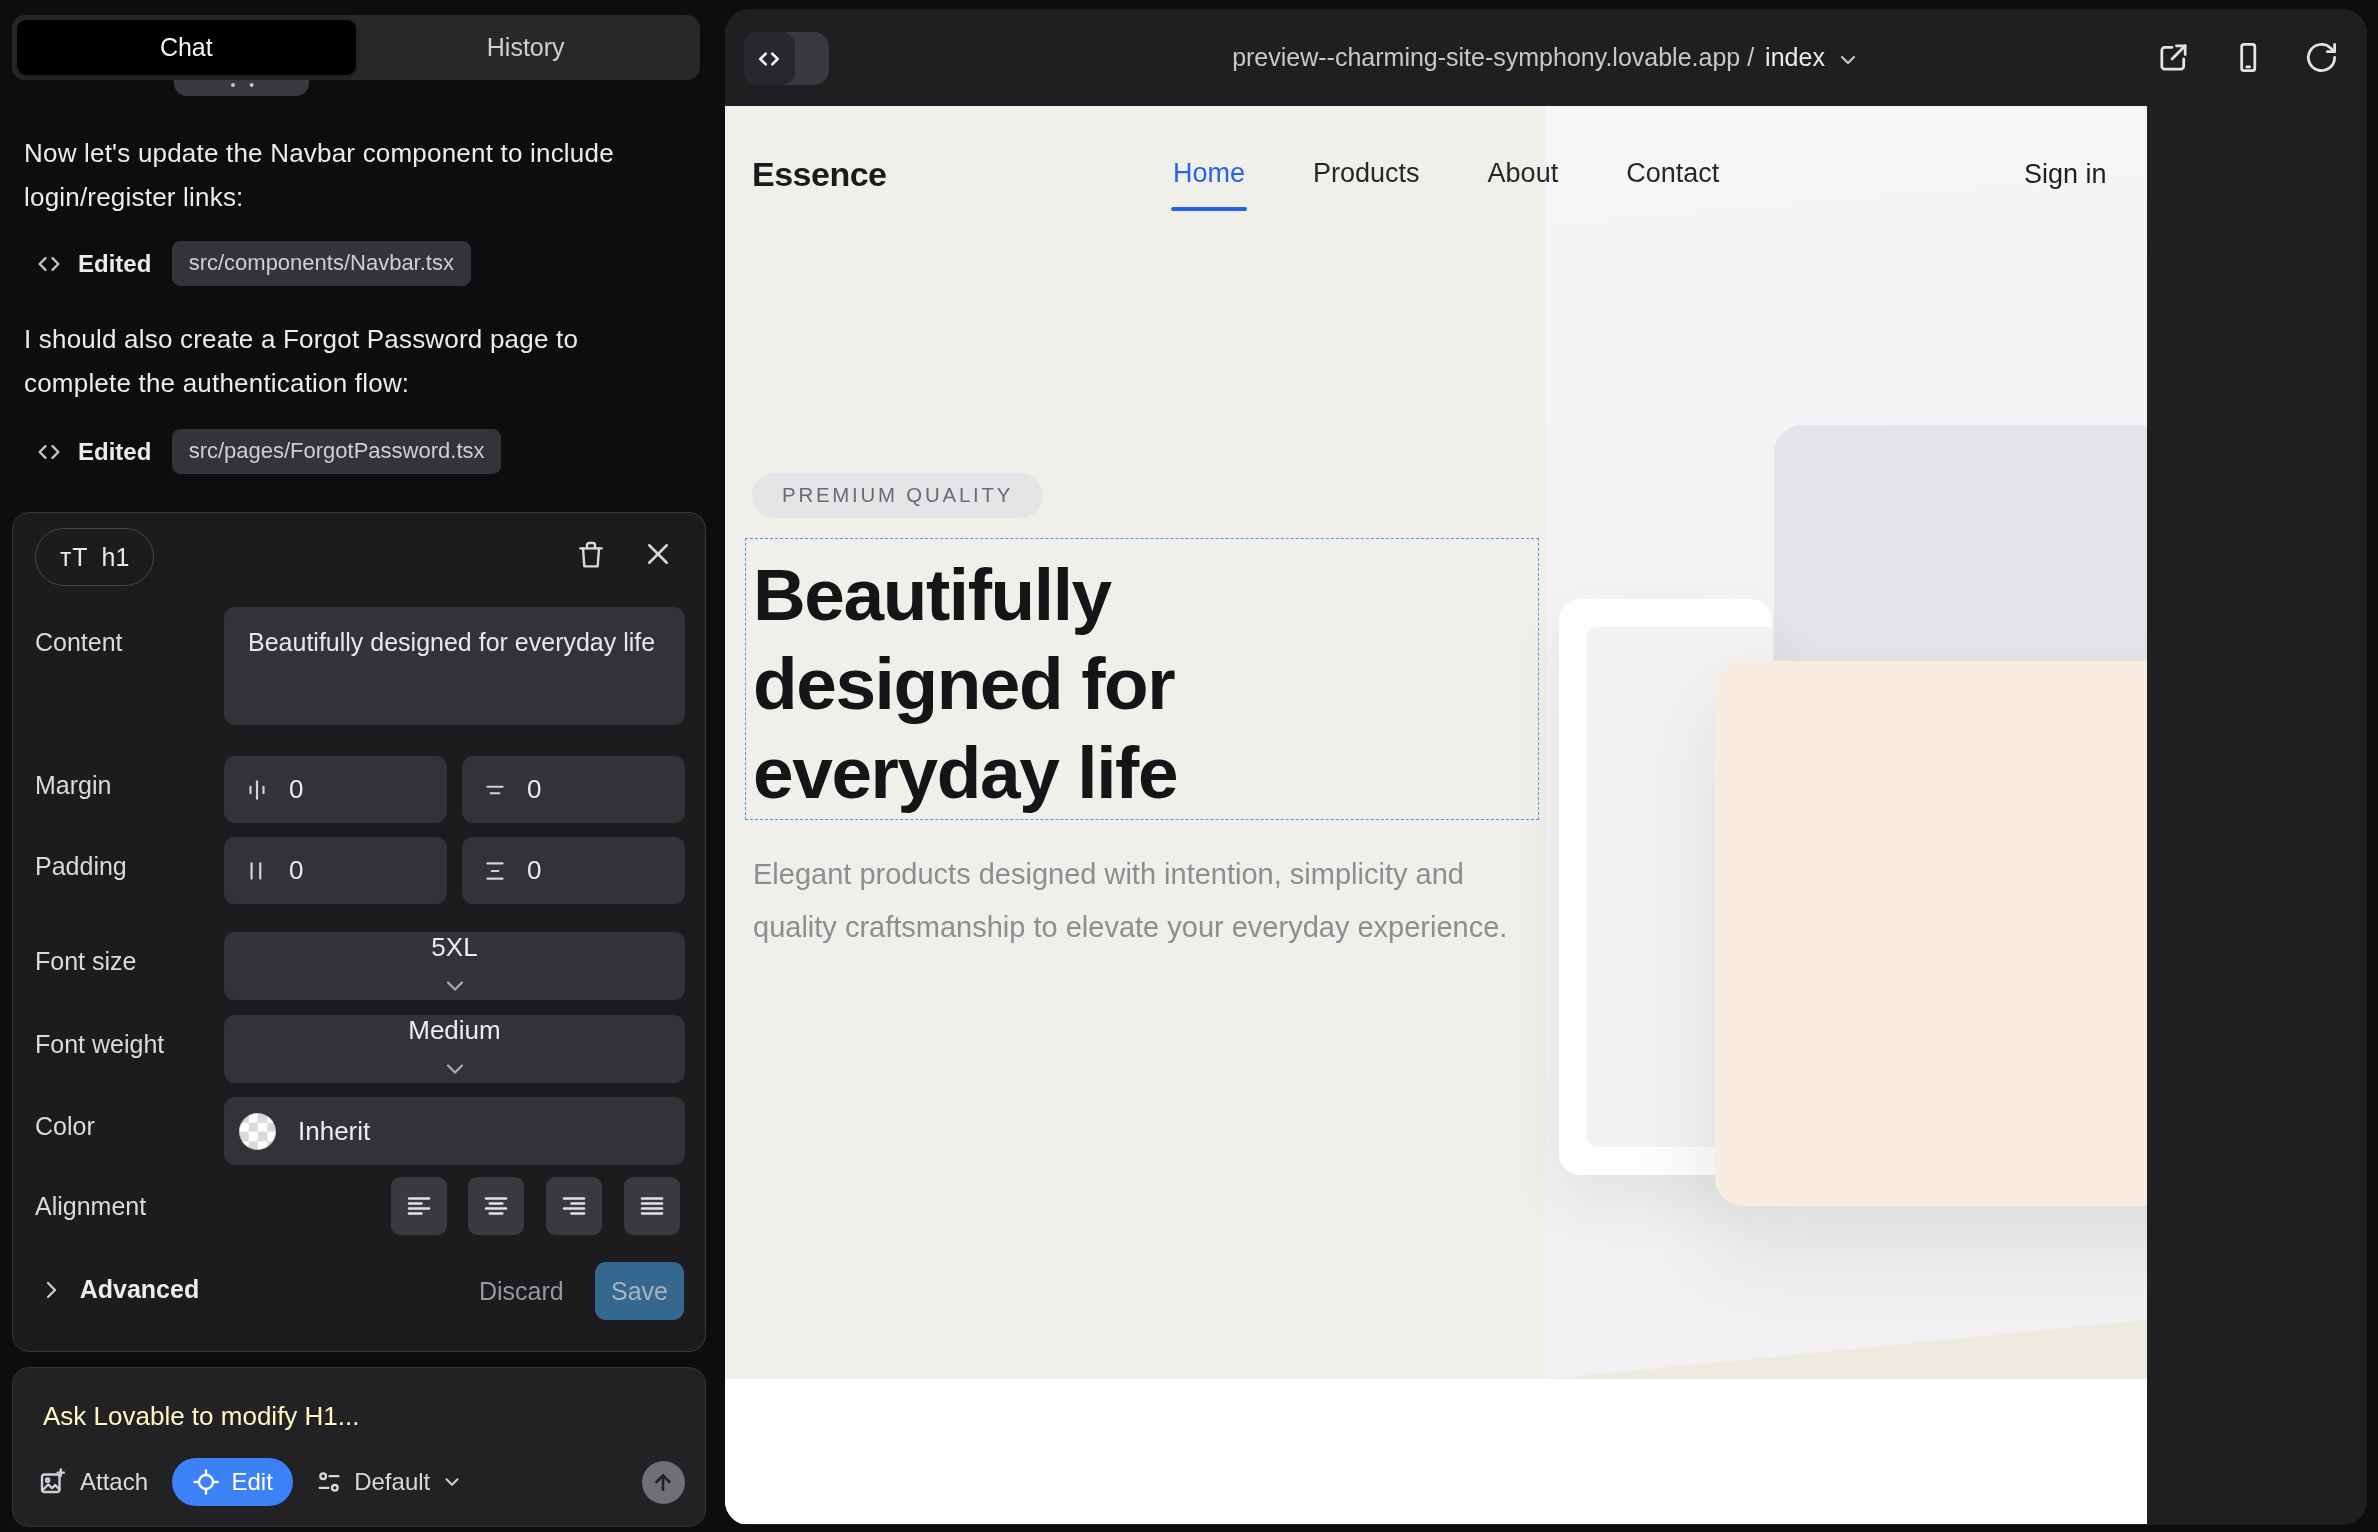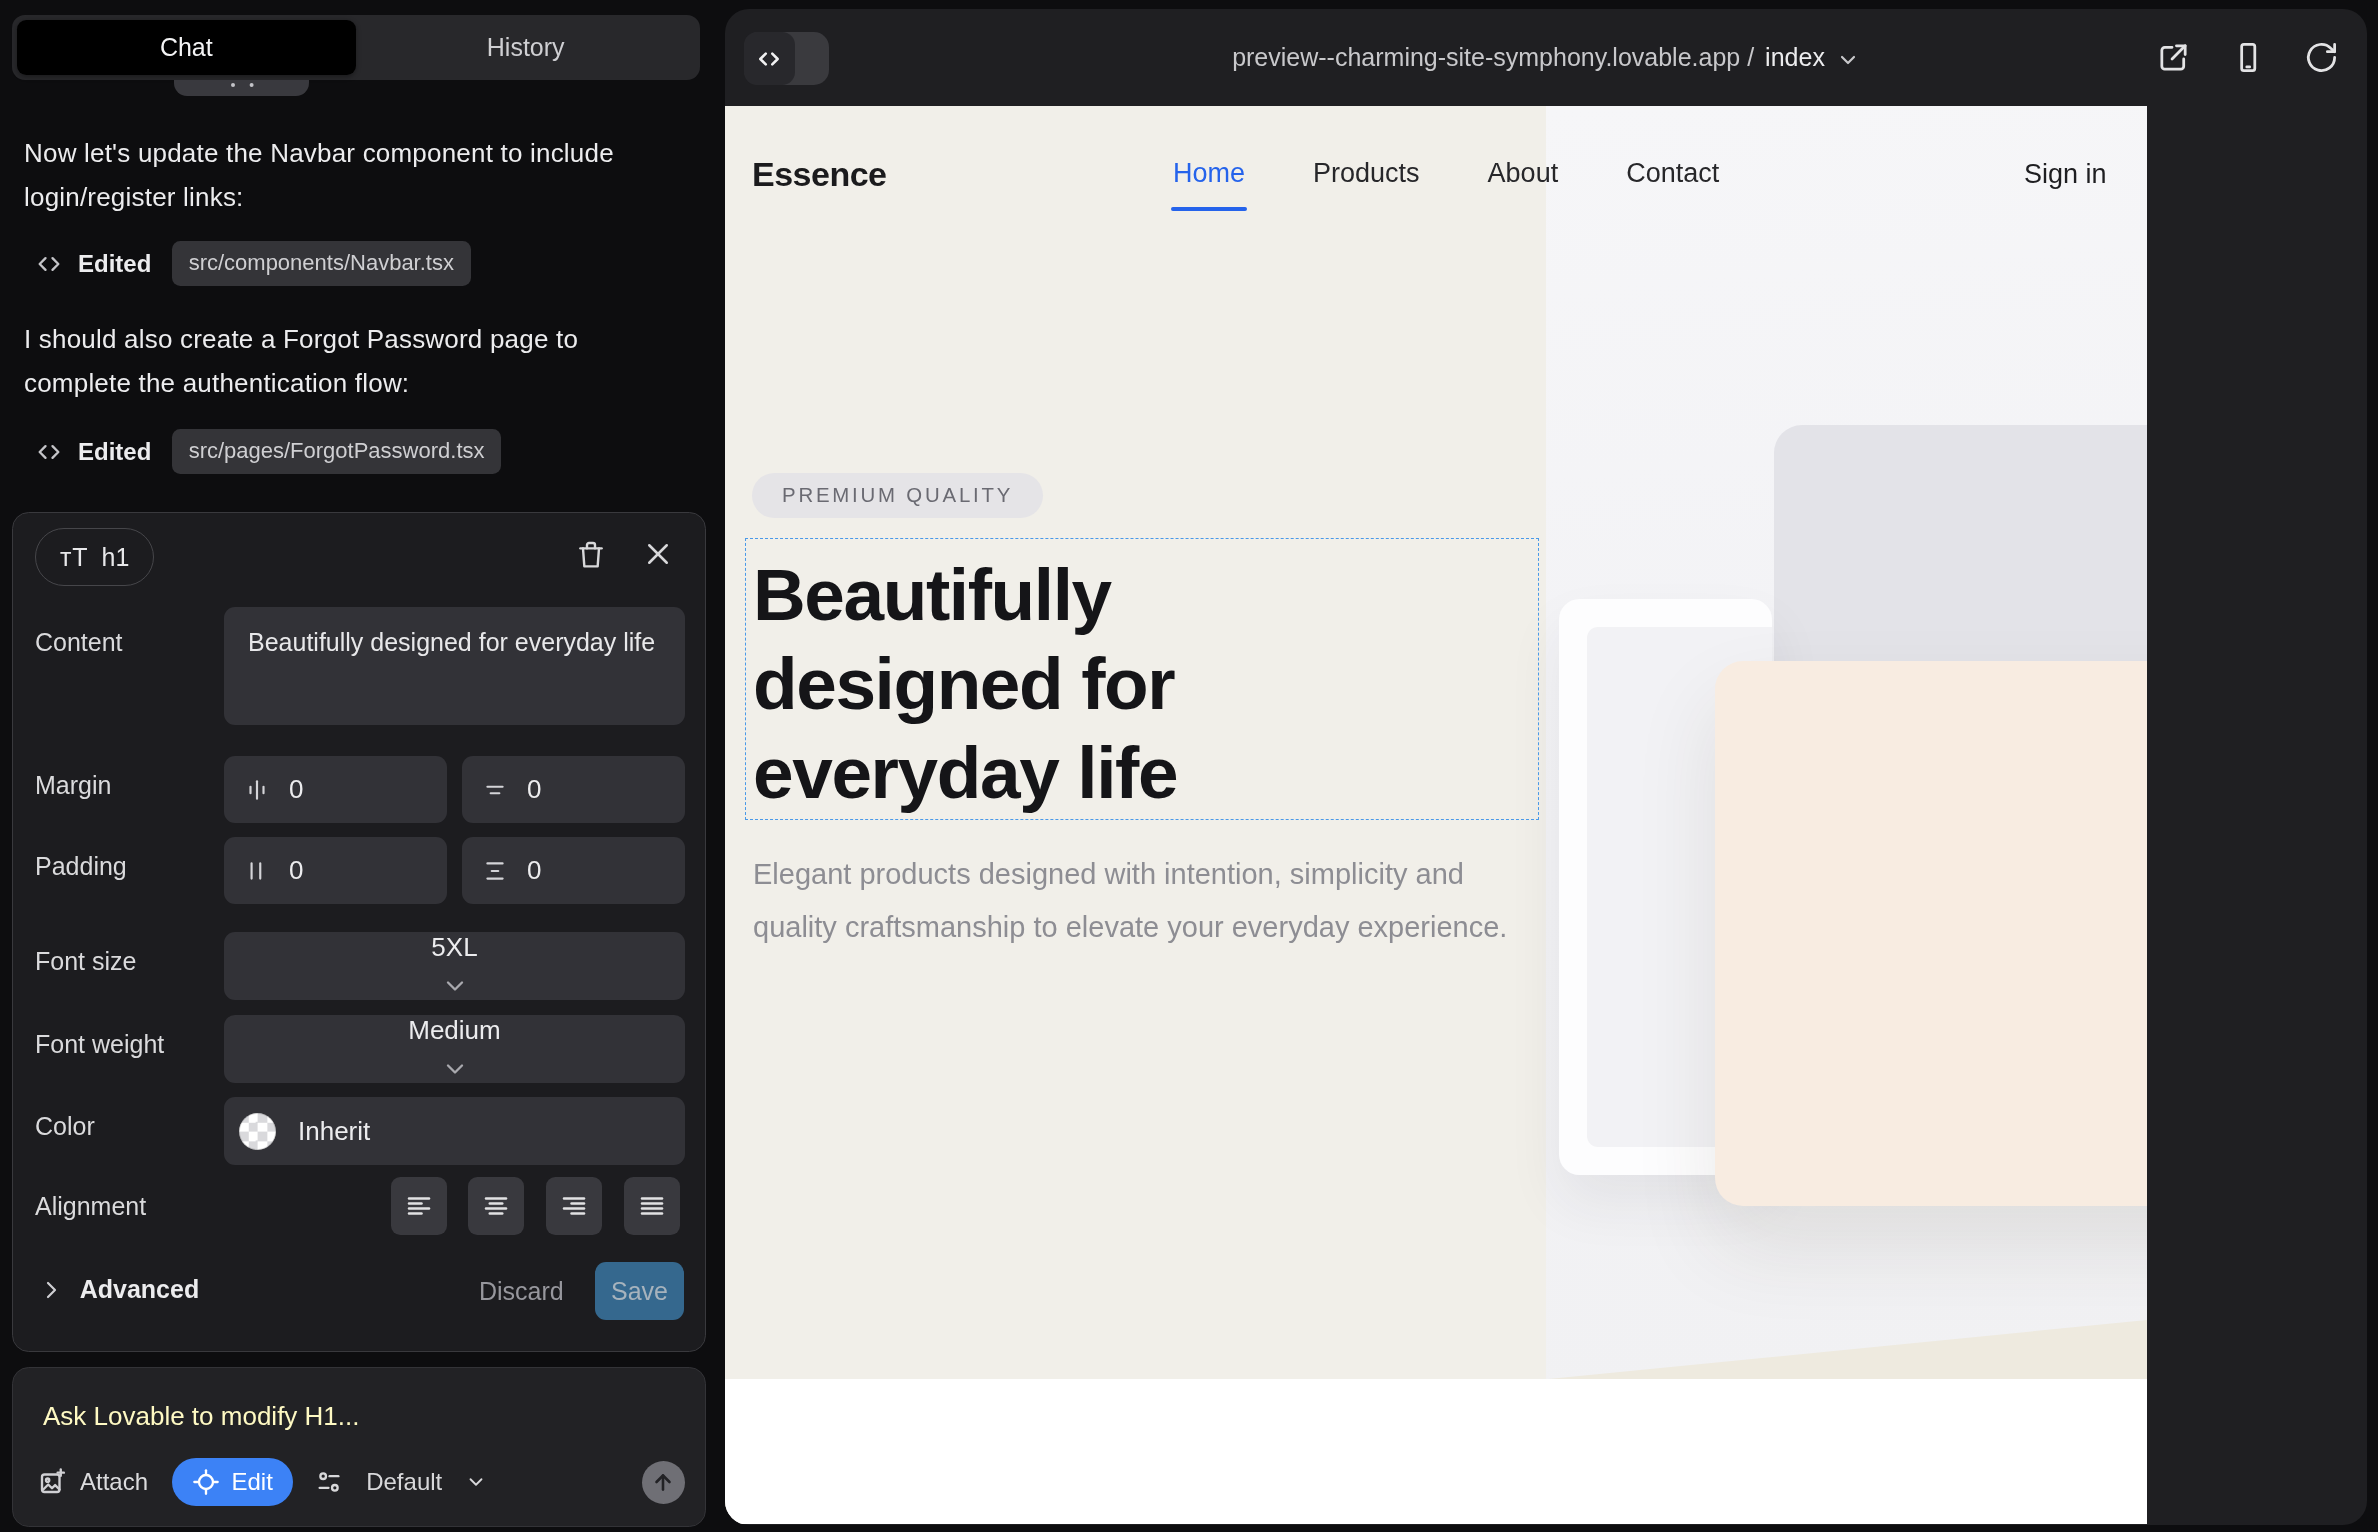--- a/index.html
+++ b/index.html
@@ -141,21 +141,21 @@
     position:absolute; left:30px; top:33px; font-size:26px; color:#fef9c3; cursor:text;
   }
   .prompt-row { position:absolute; left:24px; right:20.4px; top:89px; height:50px; display:flex; align-items:center; }
   .attach-btn { display:flex; align-items:center; gap:13px; color:#dcdcde; font-size:24px; cursor:pointer; }
   .attach-btn .icon { color:#d0d0d4; }
   .edit-pill {
     margin-left:24px; height:48px; padding:0 20.4px; border-radius:24px;
     background:#3c82f6; color:#ffffff; font-size:24px; display:flex;
     align-items:center; gap:11px; cursor:pointer;
   }
-  .mode-btn { margin-left:22px; display:flex; gap:23px; color:#d8d8da; font-size:24px; cursor:pointer; }
+  .mode-btn { margin-left:22px; display:flex; gap:11px; color:#d8d8da; font-size:24px; cursor:pointer; }
   .send-btn {
     margin-left:auto; width:43px; height:43px; border-radius:50%;
     background:#6f6f75; color:#222225; display:flex; align-items:center; justify-content:center; cursor:pointer;
   }
 
   
   .frame {
     position:absolute; left:725px; top:9.3px; width:1642px; height:1516px;
     background:#1f1f22; border-radius:24px; overflow:hidden;
   }

